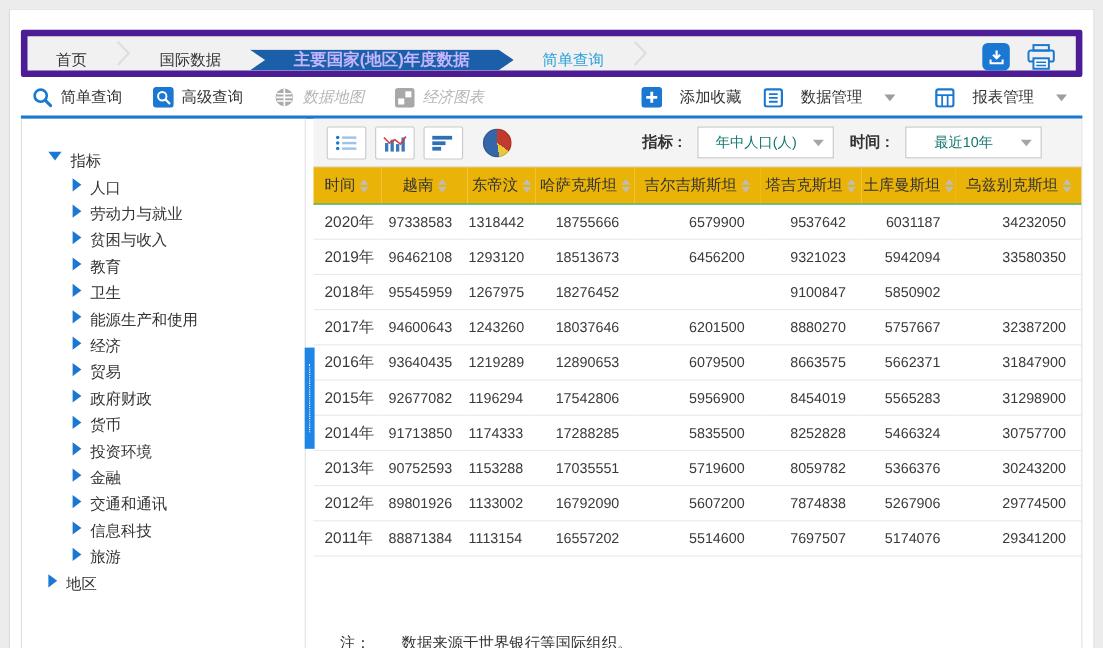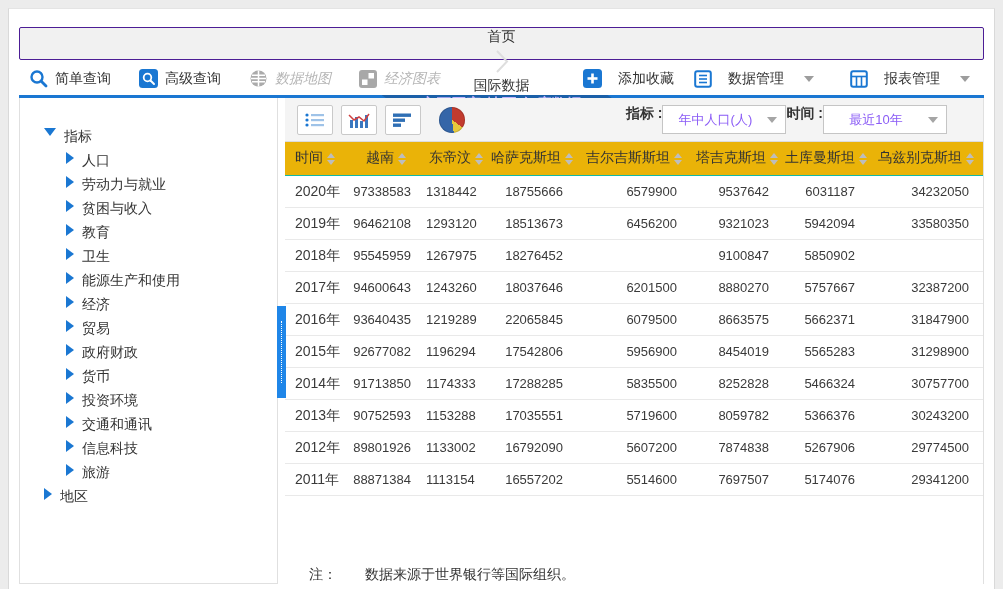--- a/index.html
+++ b/index.html
@@ -1,21 +1,21 @@
 <!DOCTYPE html>
 <html><head>
 <meta charset="utf-8">
 <style>
   html,body{margin:0;padding:0;}
   body{font-family:"Liberation Sans","DejaVu Sans",sans-serif;}
   .page{position:relative;width:1003px;height:589px;background:#ececec;overflow:hidden;}
   .card{position:absolute;left:8px;right:8px;top:8px;bottom:0;background:#fff;border-left:1px solid #d9d9d9;border-right:1px solid #d9d9d9;border-top:1px solid #e4e4e4;}
 
   
-  .crumb-bar{display:flex;align-items:center;height:31px;margin:18px 10px 0 10px;background:#f1f1f1;border:1px solid #4c1d95;border-radius:2px;flex-direction:column;}
+  .crumb-bar{display:flex;align-items:flex-end;height:31px;margin:18px 10px 0 10px;background:#f1f1f1;border:6px solid #4c1d95;border-radius:2px;}
   .crumb-tab{display:flex;align-items:center;padding:0 26px;font-size:14px;color:#333;cursor:pointer;white-space:nowrap;}
   .crumb-tab.hl{color:#2aa0dc;}
   .crumb-tab.active{background:#1a5fa8;color:#c4b5fd;font-size:15px;font-weight:bold;padding:0 40px;
     clip-path:polygon(0 0,calc(100% - 14px) 0,100% 50%,calc(100% - 14px) 100%,0 100%,14px 50%);}
   .crumb-sep{display:flex;align-items:center;}
   .crumb-spacer{flex:1;}
   .crumb-actions{display:flex;align-items:center;gap:15px;padding-right:18px;}
   .dl-btn{width:25px;height:25px;background:#1a77d2;border-radius:5px;display:flex;align-items:center;justify-content:center;cursor:pointer;}
   .print-btn{display:flex;align-items:center;cursor:pointer;}
 
@@ -38,24 +38,24 @@
   .arrow.down{width:0;height:0;border-left:6px solid transparent;border-right:6px solid transparent;border-top:8px solid #1a77d2;}
   .arrow.right{width:0;height:0;border-top:6px solid transparent;border-bottom:6px solid transparent;border-left:8px solid #1a77d2;}
   .splitter{position:absolute;left:258px;top:208px;width:9px;height:92px;background:#1f86e8;cursor:col-resize;display:flex;justify-content:center;z-index:5;}
   .splitter .dots{border-left:1px dotted #fff;height:62px;margin-top:15px;}
 
   .main{flex:1;margin-left:7px;border-right:1px solid #e0e0e0;display:flex;flex-direction:column;background:#fff;}
   .viewbar{height:50px;background:#f4f4f4;border-bottom:1px solid #dcdcdc;display:flex;align-items:center;padding:0 12px;}
   .vbox{width:34px;height:28px;background:#fff;border:1px solid #c9c9c9;border-radius:2px;display:flex;align-items:center;justify-content:center;margin-right:8px;cursor:pointer;}
   .pie-icon{width:26px;height:26px;border-radius:50%;margin-left:10px;cursor:pointer;
     background:conic-gradient(#c23b2e 0 125deg,#e7c93c 125deg 172deg,#3566a8 172deg 360deg);box-shadow:inset 0 0 0 1px rgba(0,0,0,.15);}
-  .filters{margin-left:auto;display:flex;align-items:flex-start;padding-right:24px;}
+  .filters{margin-left:auto;display:flex;align-items:center;gap:14px;padding-right:24px;}
   .f-label{font-size:14px;color:#333;font-weight:bold;}
   .dd{width:122px;height:27px;background:#fff;border:1px solid #c5c5c5;display:flex;align-items:center;cursor:pointer;}
-  .dd-val{flex:1;text-align:center;font-size:13px;color:#8b5cf6;white-space:nowrap;overflow:hidden;}
+  .dd-val{flex:1;text-align:center;font-size:13px;color:#0f766e;white-space:nowrap;overflow:hidden;}
   .dd .caret{width:0;height:0;border-left:5px solid transparent;border-right:5px solid transparent;border-top:6px solid #a5a5a5;margin-right:8px;}
 
   
   .table-wrap{padding:0;}
   table{width:100%;border-collapse:collapse;table-layout:fixed;}
   th{height:31px;font-size:14px;font-weight:normal;color:#333;border-bottom:1px solid #14b8a6;text-align:center;white-space:nowrap;cursor:pointer;background:#eab308;}
   th:first-child{text-align:left;padding-left:10px;}
   td{height:29px;font-size:13px;color:#3a3a3a;border-bottom:1px solid #e9e9e9;white-space:nowrap;}
   td.yearcell{text-align:left;padding-left:10px;font-size:14px;}
   td.numcell{text-align:right;padding-right:14px;}
@@ -219,20 +219,24 @@
               <span class="arrow right"></span>
               <span class="tlabel">政府财政</span>
             </div>
             <div class="tree-item child">
               <span class="arrow right"></span>
               <span class="tlabel">货币</span>
             </div>
             <div class="tree-item child">
               <span class="arrow right"></span>
               <span class="tlabel">投资环境</span>
+            </div>
+            <div class="tree-item child">
+              <span class="arrow right"></span>
+              <span class="tlabel">金融</span>
             </div>
             <div class="tree-item child">
               <span class="arrow right"></span>
               <span class="tlabel">交通和通讯</span>
             </div>
             <div class="tree-item child">
               <span class="arrow right"></span>
               <span class="tlabel">信息科技</span>
             </div>
             <div class="tree-item child">
@@ -379,21 +383,21 @@
                   <td class="numcell">18037646</td>
                   <td class="numcell">6201500</td>
                   <td class="numcell">8880270</td>
                   <td class="numcell">5757667</td>
                   <td class="numcell">32387200</td>
                 </tr>
                 <tr>
                   <td class="yearcell">2016年</td>
                   <td class="numcell">93640435</td>
                   <td class="numcell">1219289</td>
-                  <td class="numcell">22065845</td>
+                  <td class="numcell">12890653</td>
                   <td class="numcell">6079500</td>
                   <td class="numcell">8663575</td>
                   <td class="numcell">5662371</td>
                   <td class="numcell">31847900</td>
                 </tr>
                 <tr>
                   <td class="yearcell">2015年</td>
                   <td class="numcell">92677082</td>
                   <td class="numcell">1196294</td>
                   <td class="numcell">17542806</td>

